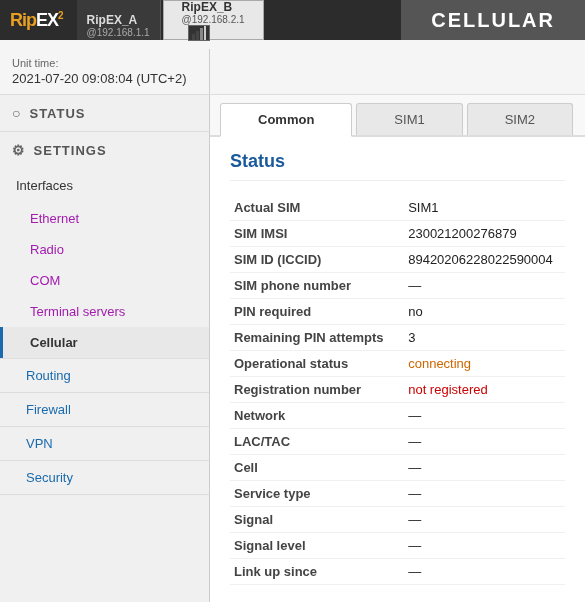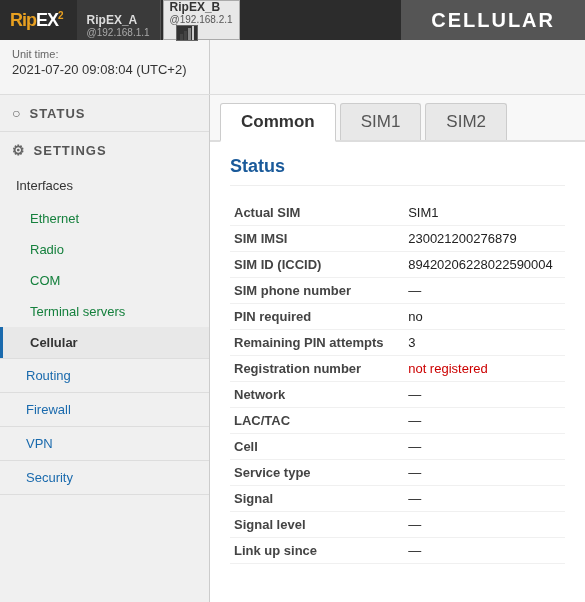--- a/index.html
+++ b/index.html
@@ -37,21 +37,21 @@
       cursor: pointer;
       border-right: 1px solid #555;
       margin-left: 4px;
     }
     .device-tab .name { font-size: 12px; font-weight: bold; color: #ddd; }
     .device-tab .ip { font-size: 10px; color: #aaa; }
     .device-tab-b {
       display: flex;
       flex-direction: column;
       justify-content: center;
-      padding: 2px 6px;
+      padding: 2px 18px;
       background: #e8e8e8;
       color: #333;
       font-size: 11px;
       cursor: pointer;
       border: 1px solid #aaa;
       margin-left: 2px;
       position: relative;
     }
     .device-tab-b .name { font-size: 12px; font-weight: bold; color: #333; }
     .device-tab-b .ip { font-size: 10px; color: #555; }
@@ -79,20 +79,21 @@
       justify-content: center;
     }
 
     
     .unit-time-bar {
       background: #f5f5f5;
       border-bottom: 1px solid #ddd;
       display: flex;
       height: 55px;
       flex-shrink: 0;
+      align-items: flex-end;
     }
     .unit-time-section {
       width: 210px;
       padding: 8px 12px;
       border-right: 1px solid #ccc;
       flex-shrink: 0;
     }
     .unit-time-label { font-size: 11px; color: #666; }
     .unit-time-value { font-size: 13px; color: #333; margin-top: 2px; }
 
@@ -132,21 +133,21 @@
       font-size: 13px;
       letter-spacing: 1px;
       color: #555;
       text-transform: uppercase;
     }
     .sidebar-sub-item {
       display: flex;
       align-items: center;
       padding: 8px 12px 8px 30px;
       cursor: pointer;
-      color: #15803d;
+      color: #a21caf;
       font-size: 13px;
     }
     .sidebar-sub-item.active-page {
       color: #333;
       font-weight: bold;
       background: #e8e8e8;
     }
     .sidebar-nav-item {
       display: flex;
       align-items: center;
@@ -167,23 +168,23 @@
 
     
     .tabs-row {
       display: flex;
       border-bottom: 2px solid #ddd;
       background: #f8f8f8;
       padding: 8px 10px 0 10px;
       gap: 4px;
     }
     .tab {
-      padding: 8px 20px;
-      cursor: pointer;
-      font-size: 17px;
+      padding: 8px 37px;
+      cursor: pointer;
+      font-size: 13px;
       color: #555;
       border: 1px solid #ccc;
       border-bottom: none;
       background: #e8e8e8;
       border-radius: 3px 3px 0 0;
     }
     .tab.active {
       background: white;
       color: #333;
       font-weight: bold;
@@ -347,20 +348,24 @@
             </tr>
             <tr>
               <td>PIN required</td>
               <td>no</td>
             </tr>
             <tr>
               <td>Remaining PIN attempts</td>
               <td>3</td>
             </tr>
             <tr>
+              <td>Operational status</td>
+              <td class="value-orange">connecting</td>
+            </tr>
+            <tr>
               <td>Registration number</td>
               <td class="value-red">not registered</td>
             </tr>
             <tr>
               <td>Network</td>
               <td>—</td>
             </tr>
             <tr>
               <td>LAC/TAC</td>
               <td>—</td>

